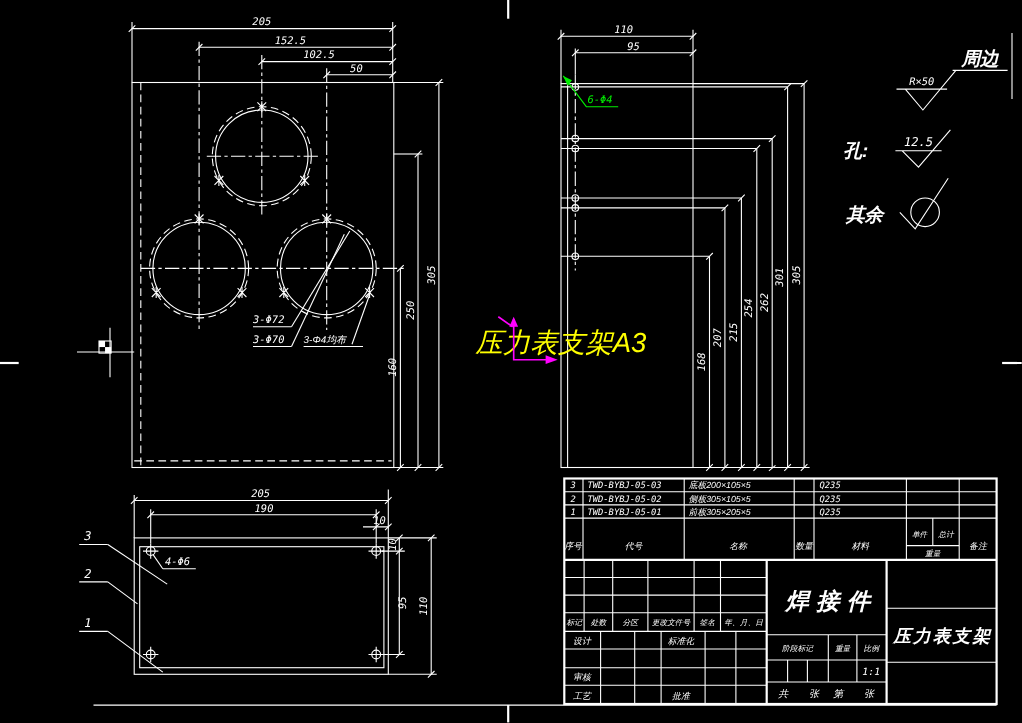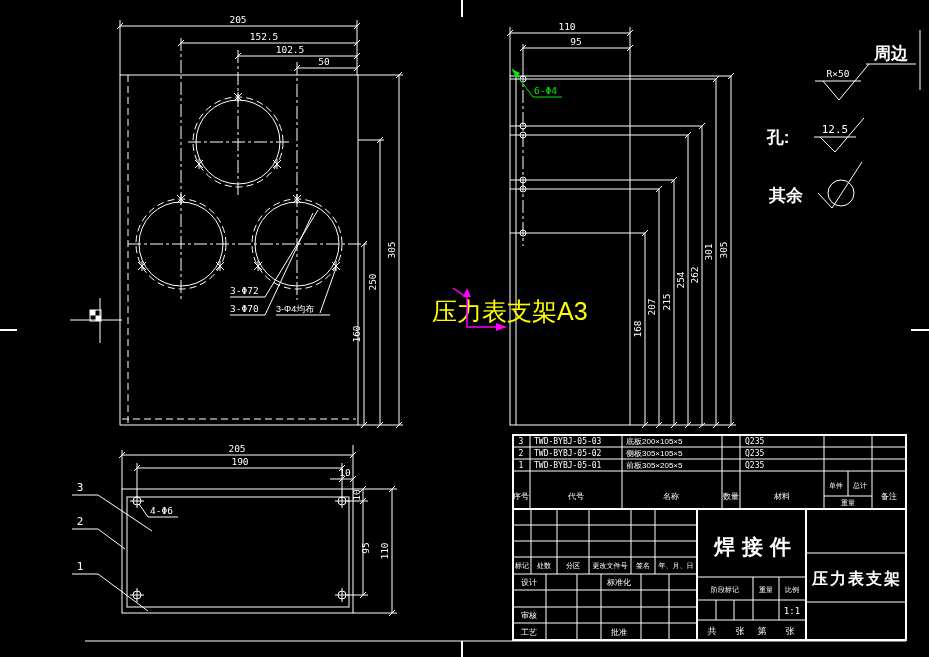--- a/index.html
+++ b/index.html
@@ -1,16 +1,16 @@
 <!DOCTYPE html>
 <html><head>
 <meta charset="utf-8">
 <style>
   html,body{margin:0;padding:0;background:#000;}
-  .wrap{position:relative;width:929px;height:657px;background:#000;overflow:hidden;}
+  .wrap{position:relative;width:929px;height:657px;background:#000;overflow:hidden;font-style:italic;}
   svg{position:absolute;left:0;top:0;}
   .ln{stroke:#fff;stroke-width:1;fill:none;}
   .thk{stroke:#fff;stroke-width:2;fill:none;}
   .dsh{stroke:#fff;stroke-width:1;fill:none;stroke-dasharray:7 4;}
   .ctr{stroke:#fff;stroke-width:1;fill:none;stroke-dasharray:13 3 3 3;}
   .grn{stroke:#00ee00;stroke-width:1;fill:none;}
   .grnf{fill:#00ee00;}
   .mag{stroke:#ff00ff;stroke-width:1.5;fill:none;}
   .magf{fill:#ff00ff;}
   text{fill:#fff;font-family:"DejaVu Sans Mono",monospace;}

